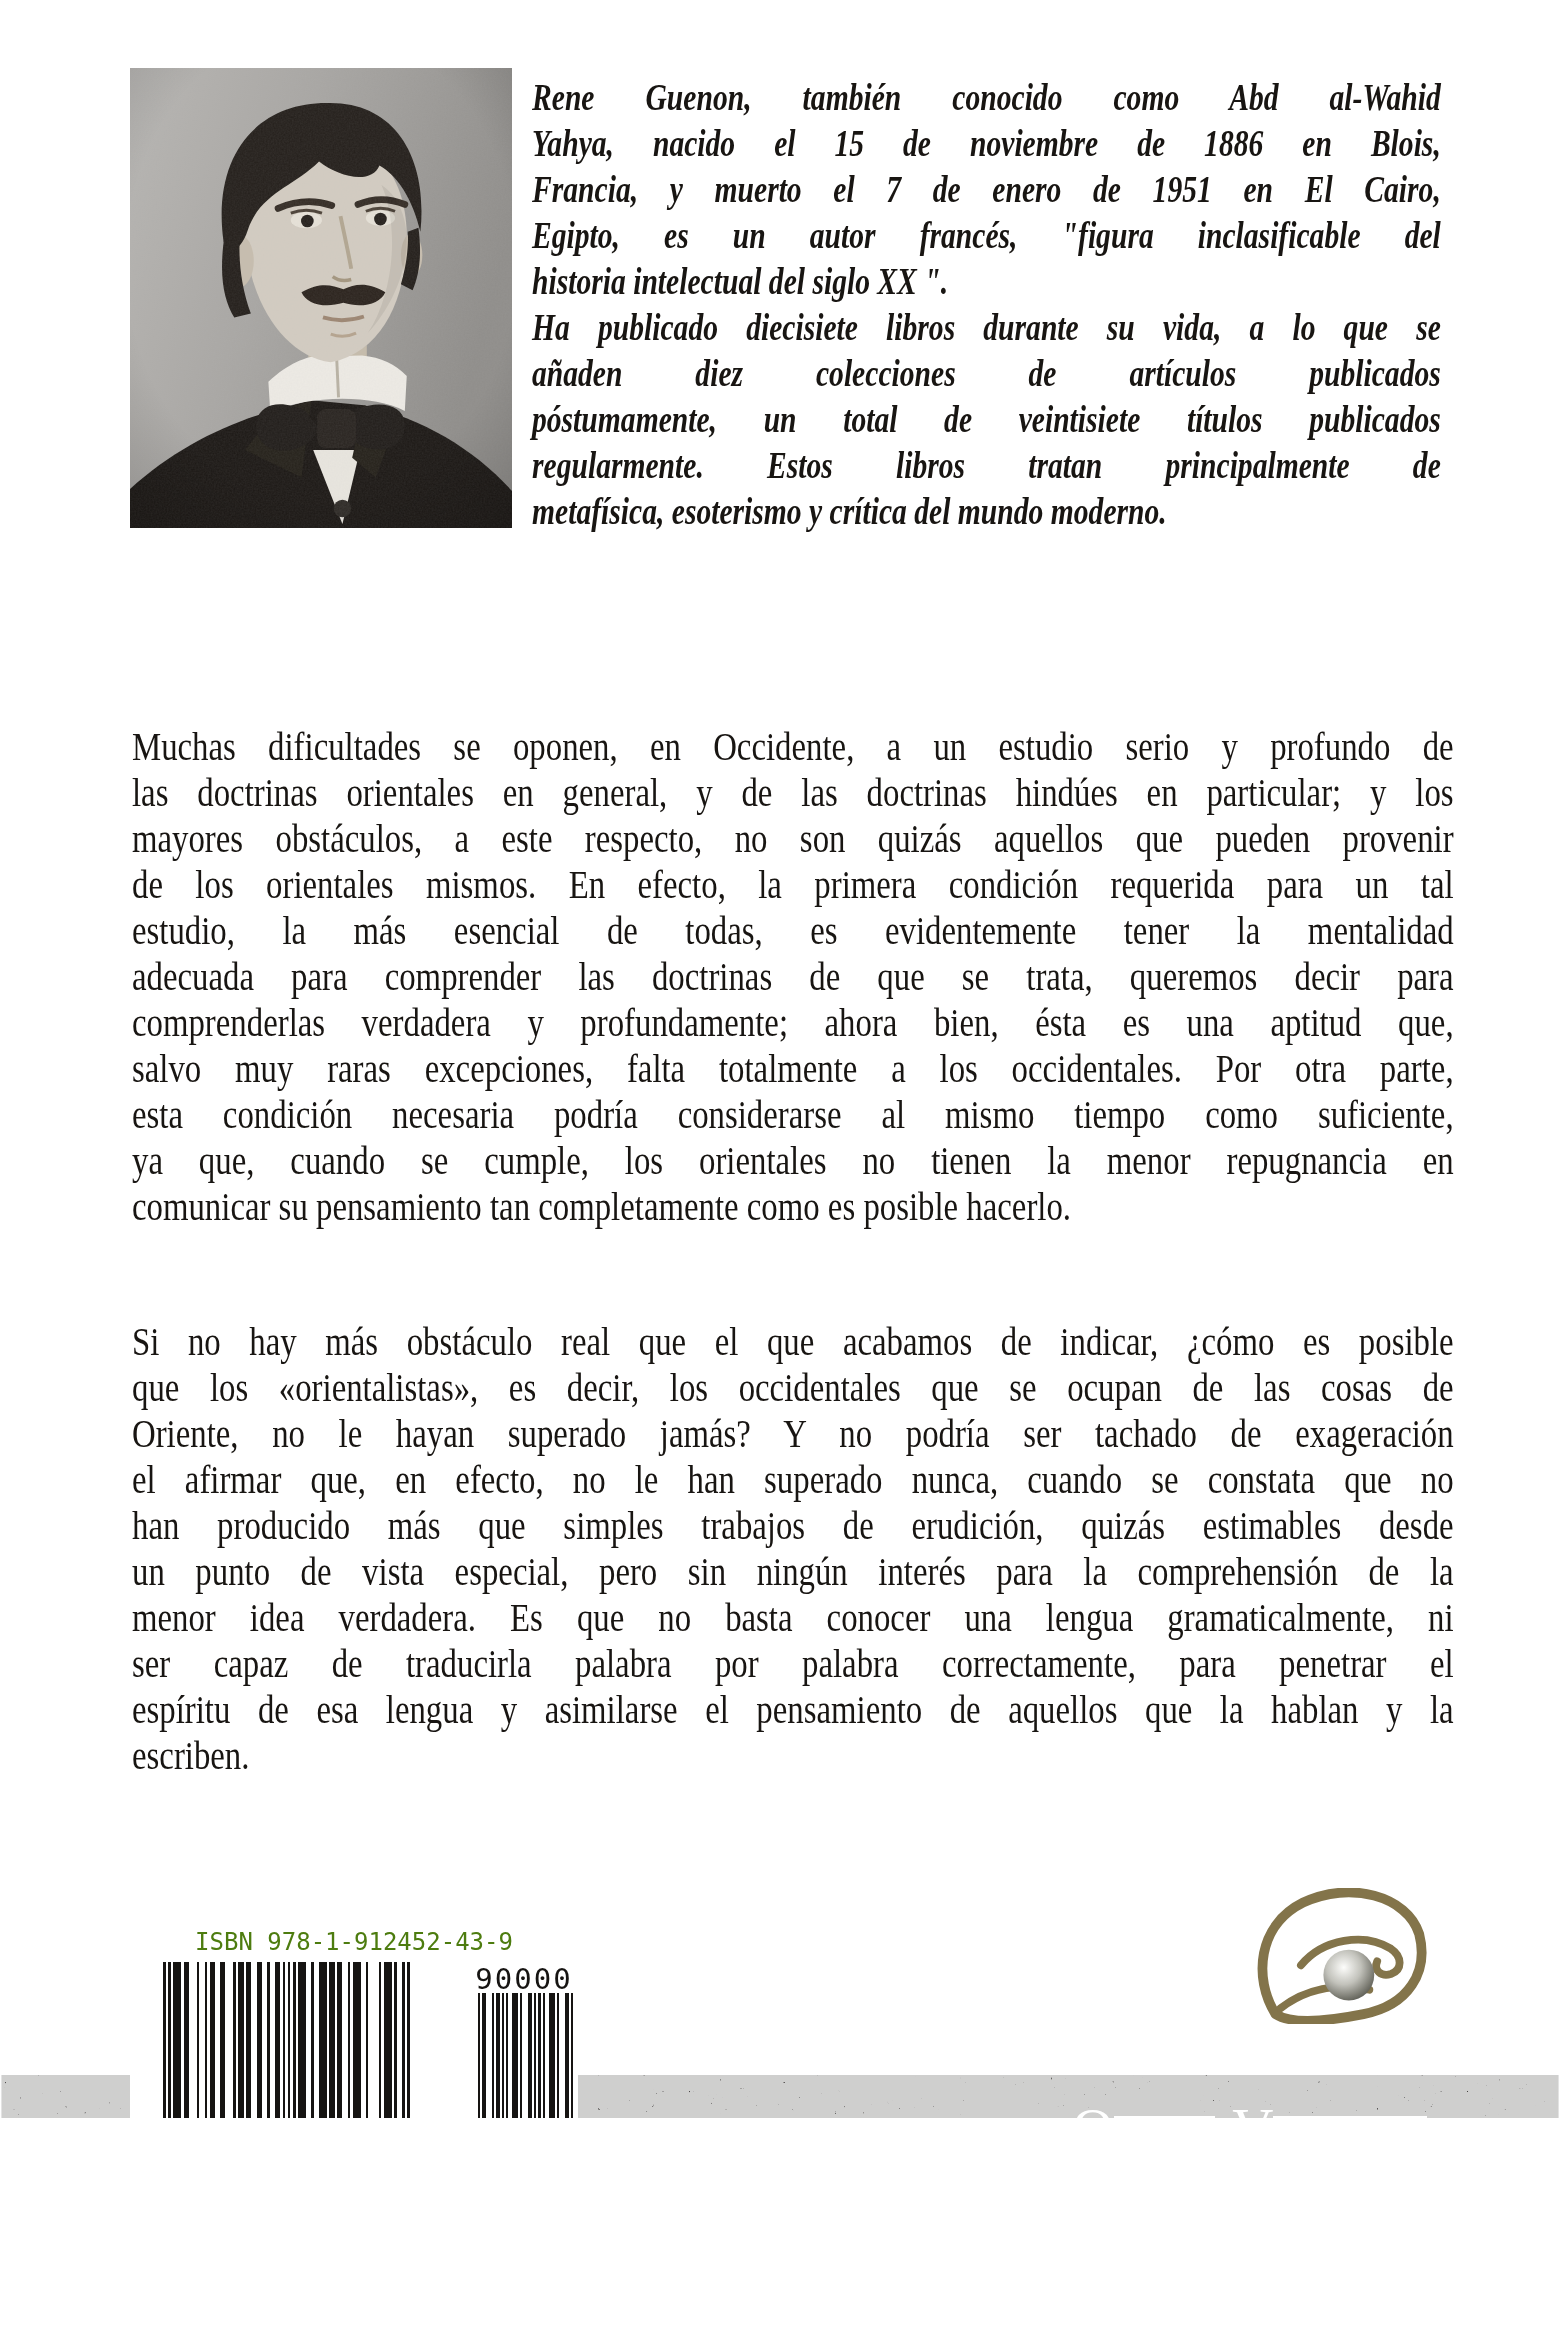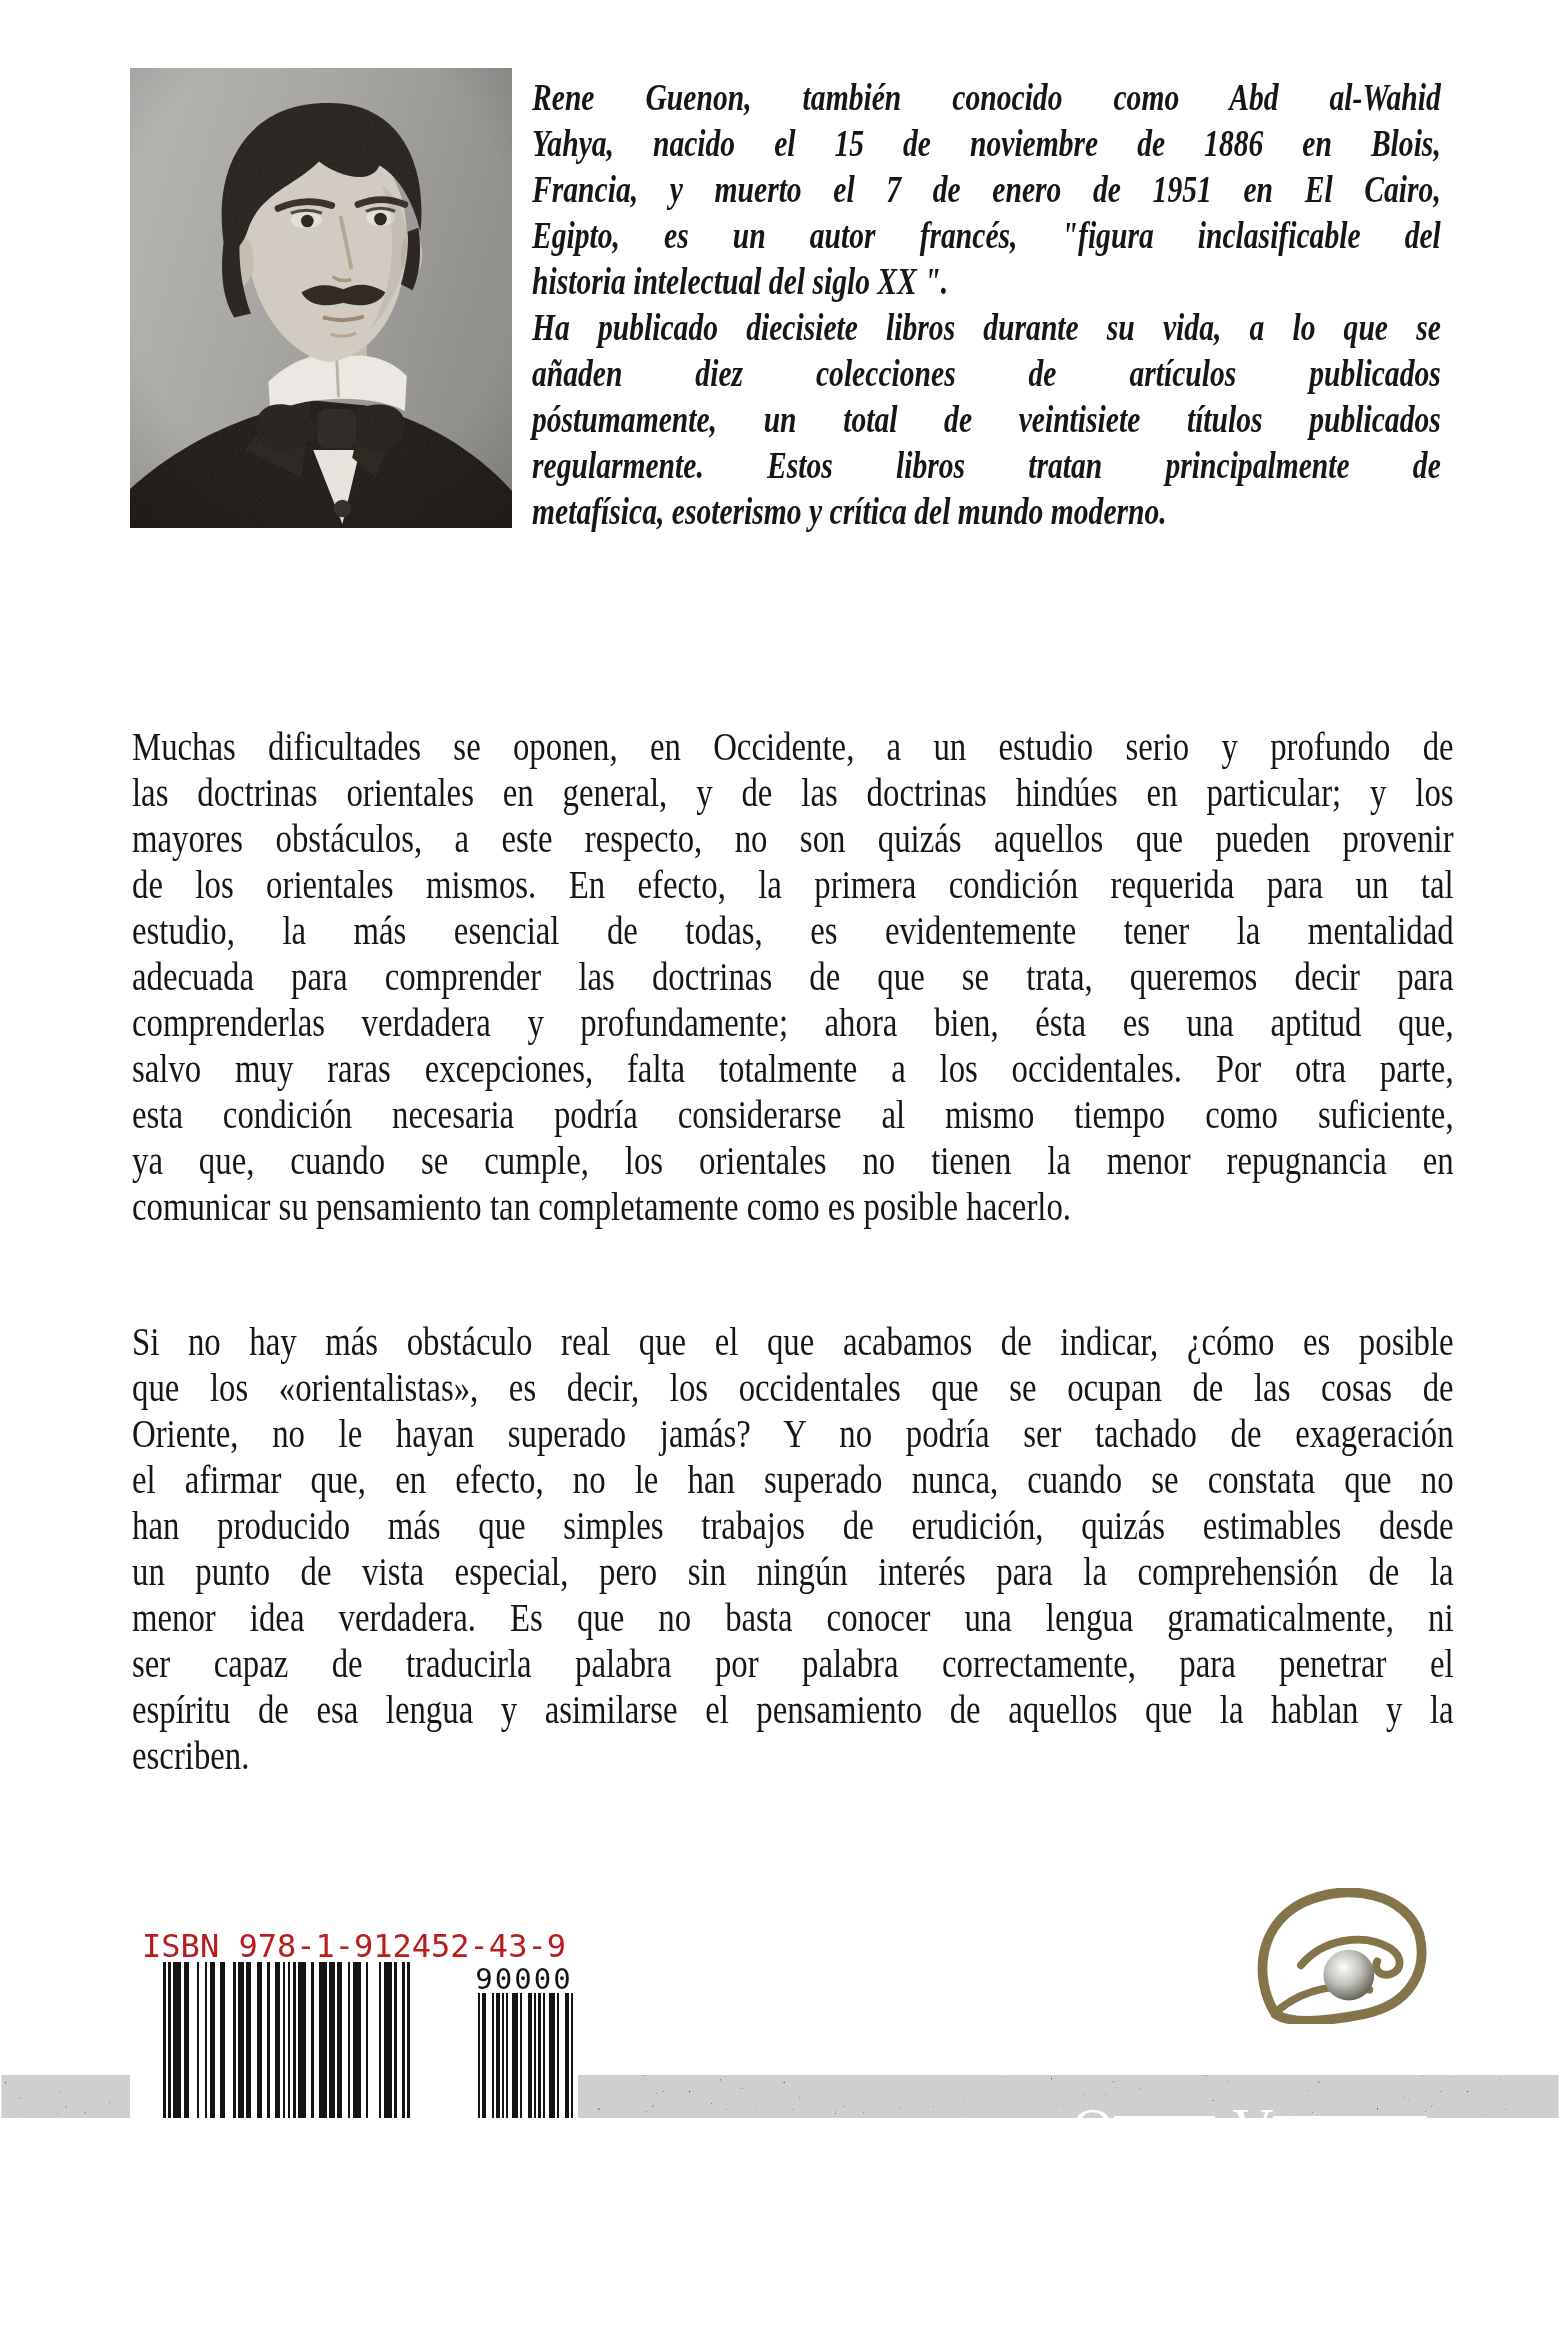--- a/index.html
+++ b/index.html
@@ -25,22 +25,22 @@
   .jline { text-align:justify; text-align-last:justify; white-space:normal; }
   .jline.last { text-align-last:left; }
 
   
   .band { position:absolute; left:0; top:2075px; width:1560px; height:109px; z-index:1; }
 
   
   .isbn-panel { position:absolute; left:130px; top:1908px; width:448px; height:334px;
                 background:#ffffff; z-index:2; }
   .isbn-label { position:absolute; left:0; top:21.5px; width:100%; text-align:center;
-                font-family:"DejaVu Sans Mono", monospace; font-size:32px; line-height:1;
-                color:#b91c1c; }
+                font-family:"DejaVu Sans Mono", monospace; font-size:24px; line-height:1;
+                color:#4d7c0f; }
   .bc-main { position:absolute; left:33px; top:54px; }
   .bc-supp { position:absolute; left:346px; top:85px; }
   .bc-digits { position:absolute; font-family:"DejaVu Sans Mono", monospace;
                font-size:30px; line-height:1; color:#161412; }
   .bc-d9 { left:2px;  top:240px; width:29px;  text-align:left; }
   .bc-g1 { left:39px; top:240px; width:109px; text-align:center; }
   .bc-g2 { left:166px;top:240px; width:109px; text-align:left; }
   .bc-supp-label { left:343px; top:57px; width:102px; text-align:center;
                    font-size:29px; letter-spacing:2px; }
 

